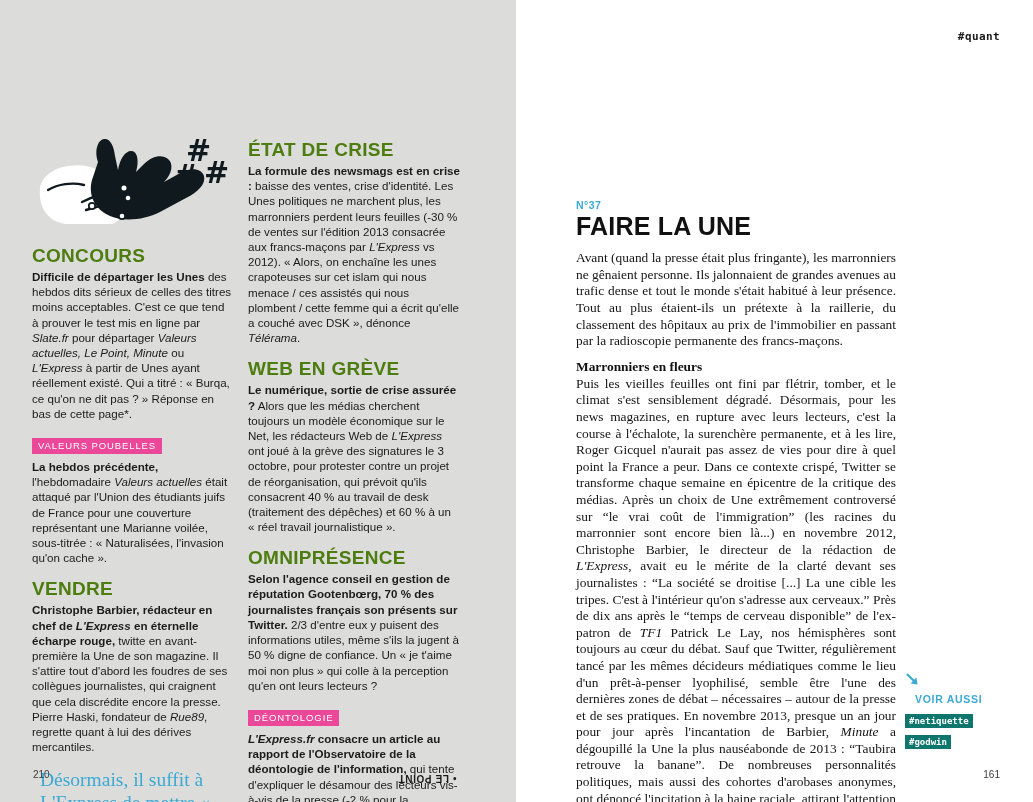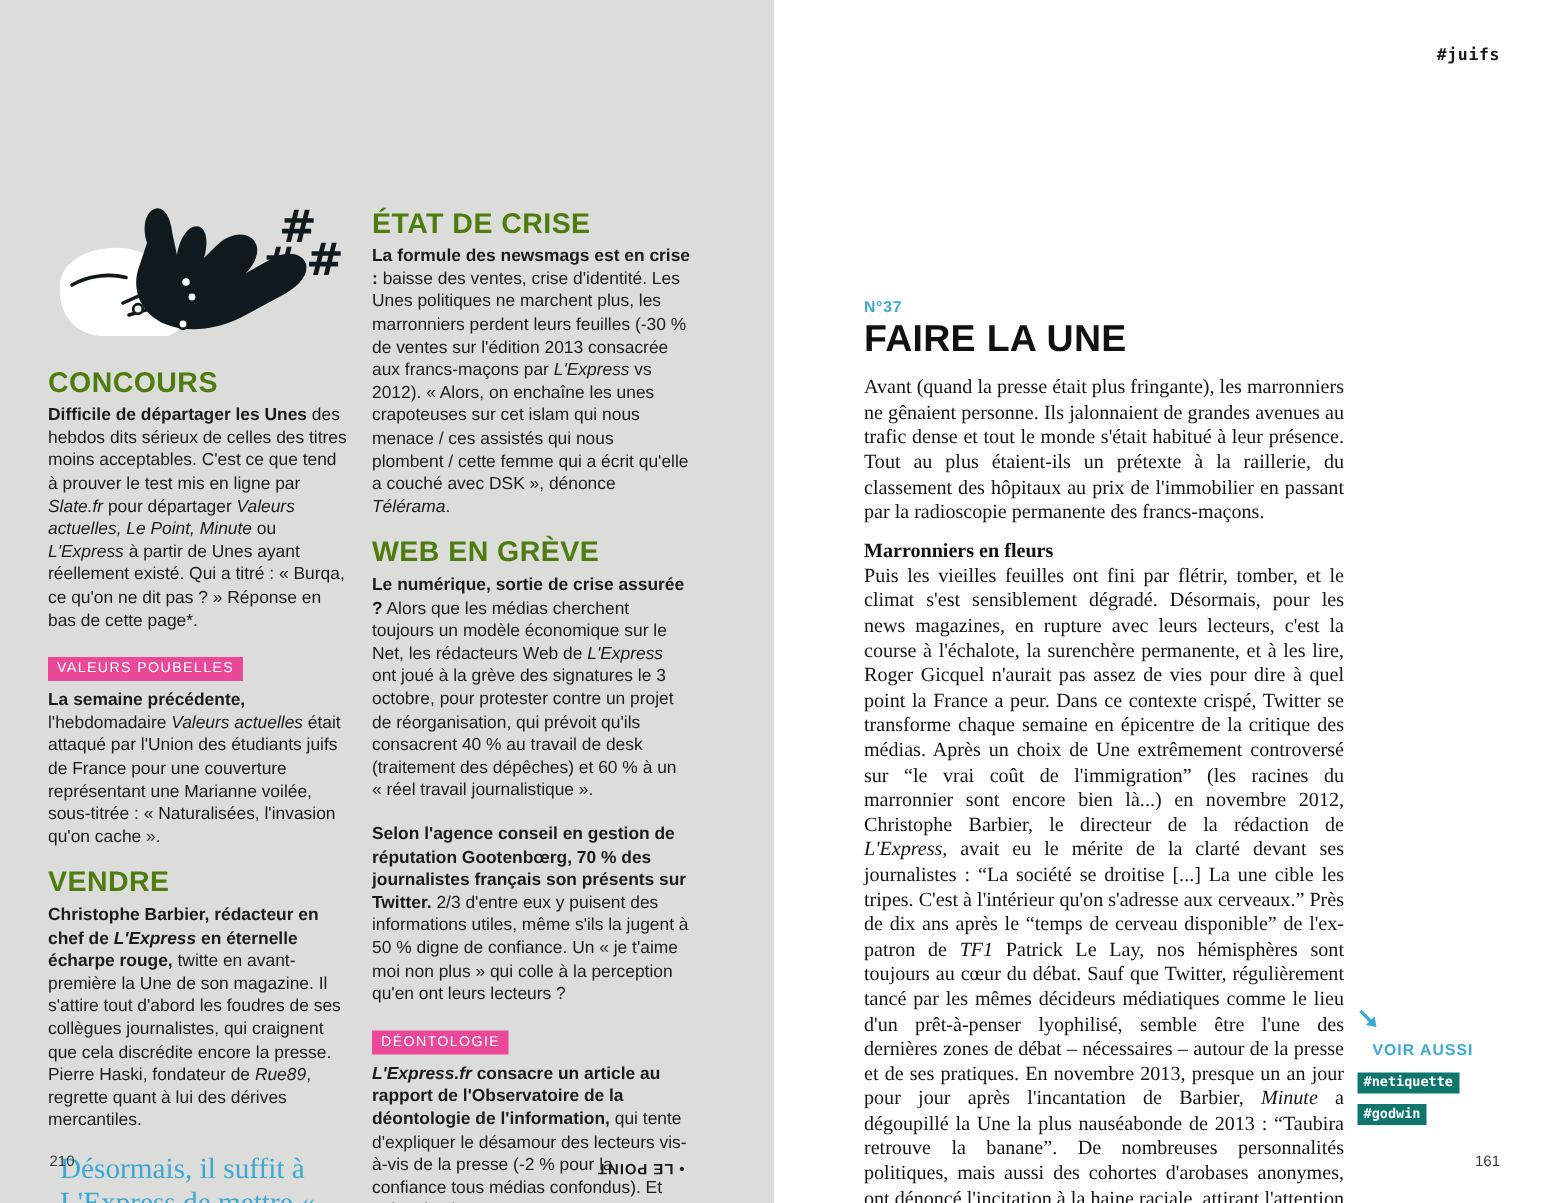--- a/index.html
+++ b/index.html
@@ -195,21 +195,21 @@
   }
 </style>
 </head>
 <body>
 
 <div class="spread">
 
   <div class="page-left"></div>
   <div class="page-right"></div>
 
-  <div class="section-tag">#juifs</div>
+  <div class="section-tag">#quant</div>
 
   <div class="col-a">
 
     <div class="illo">
       <svg width="200" height="100" viewBox="0 0 200 100" aria-hidden="true">
 
         <path d="M8,60 C10,48 22,40 36,38 C48,36 58,38 66,42 L84,52 L92,68 C96,78 92,92 80,96 L34,96 C18,94 6,82 8,60 Z" fill="#ffffff"></path>
 
         <path d="M66,34 C62,22 66,12 72,11 C78,10 82,18 83,28 L86,42
                  C88,30 94,22 100,23 C106,24 107,34 104,44
@@ -234,37 +234,38 @@
         </g>
       </svg>
     </div>
 
     <h2 class="head">CONCOURS</h2>
     <p class="body-s"><b>Difficile de départager les Unes</b><span> des hebdos dits sérieux de celles des titres moins acceptables. C'est ce que tend à prouver le test mis en ligne par </span><i>Slate.fr</i><span> pour départager </span><i>Valeurs actuelles, Le Point, Minute</i><span> ou </span><i>L'Express</i><span> à partir de Unes ayant réellement existé. Qui a titré : « Burqa, ce qu'on ne dit pas ? » Réponse en bas de cette page*.</span></p>
 
     <div>
       <span class="tag-chip">VALEURS POUBELLES</span>
     </div>
-    <p class="body-s"><b>La semaine précédente,</b><span> l'hebdomadaire </span><i>Valeurs actuelles</i><span> était attaqué par l'Union des étudiants juifs de France pour une couverture représentant une Marianne voilée, sous-titrée : « Naturalisées, l'invasion qu'on cache ».</span></p>
+    <p class="body-s"><b>La hebdos précédente,</b><span> l'hebdomadaire </span><i>Valeurs actuelles</i><span> était attaqué par l'Union des étudiants juifs de France pour une couverture représentant une Marianne voilée, sous-titrée : « Naturalisées, l'invasion qu'on cache ».</span></p>
 
     <h2 class="head">VENDRE</h2>
     <p class="body-s"><b>Christophe Barbier, rédacteur en chef de </b><b><i>L'Express</i></b><b> en éternelle écharpe rouge,</b><span> twitte en avant-première la Une de son magazine. Il s'attire tout d'abord les foudres de ses collègues journalistes, qui craignent que cela discrédite encore la presse. Pierre Haski, fondateur de </span><i>Rue89</i><span>, regrette quant à lui des dérives mercantiles.</span></p>
 
     <div class="pullquote">Désormais, il suffit à L'Express de mettre « Islam » en très gros sur la couverture pour espérer vendre. Triste époque</div>
 
   </div>
 
   <div class="col-b">
 
     <h2 class="head">ÉTAT DE CRISE</h2>
     <p class="body-s"><b>La formule des newsmags est en crise :</b><span> baisse des ventes, crise d'identité. Les Unes politiques ne marchent plus, les marronniers perdent leurs feuilles (-30 % de ventes sur l'édition 2013 consacrée aux francs-maçons par </span><i>L'Express</i><span> vs 2012). « Alors, on enchaîne les unes crapoteuses sur cet islam qui nous menace / ces assistés qui nous plombent / cette femme qui a écrit qu'elle a couché avec DSK », dénonce </span><i>Télérama</i><span>.</span></p>
 
     <h2 class="head">WEB EN GRÈVE</h2>
     <p class="body-s"><b>Le numérique, sortie de crise assurée ?</b><span> Alors que les médias cherchent toujours un modèle économique sur le Net, les rédacteurs Web de </span><i>L'Express</i><span> ont joué à la grève des signatures le 3 octobre, pour protester contre un projet de réorganisation, qui prévoit qu'ils consacrent 40 % au travail de desk (traitement des dépêches) et 60 % à un « réel travail journalistique ».</span></p>
 
+    <h2 class="head">OMNIPRÉSENCE</h2>
     <p class="body-s"><b>Selon l'agence conseil en gestion de réputation Gootenbœrg, 70 % des journalistes français son présents sur Twitter.</b><span> 2/3 d'entre eux y puisent des informations utiles, même s'ils la jugent à 50 % digne de confiance. Un « je t'aime moi non plus » qui colle à la perception qu'en ont leurs lecteurs ?</span></p>
 
     <div>
       <span class="tag-chip">DÉONTOLOGIE</span>
     </div>
     <p class="body-s"><b><i>L'Express.fr</i></b><b> consacre un article au rapport de l'Observatoire de la déontologie de l'information,</b><span> qui tente d'expliquer le désamour des lecteurs vis-à-vis de la presse (-2 % pour la confiance tous médias confondus). Et pointe les bavures, course au scoop imposée par l'Internet, devenu « le Grand Satan de l'information du XXIᵉ siècle ».</span></p>
   </div>
 
   <div class="right-col">
     <div class="art-number">N°37</div>

